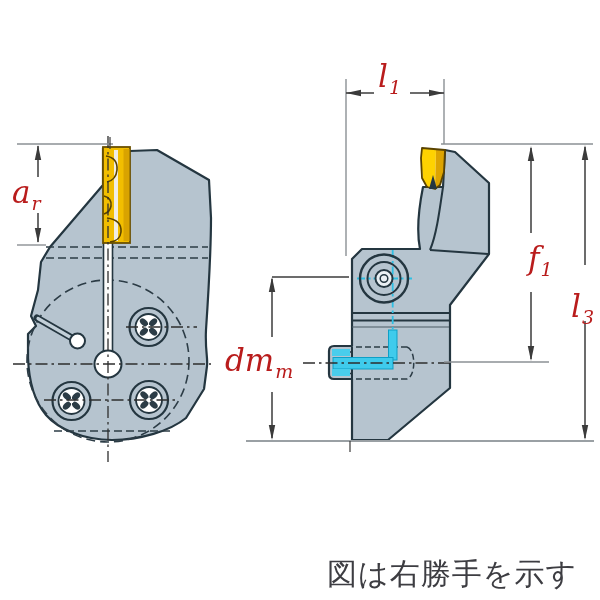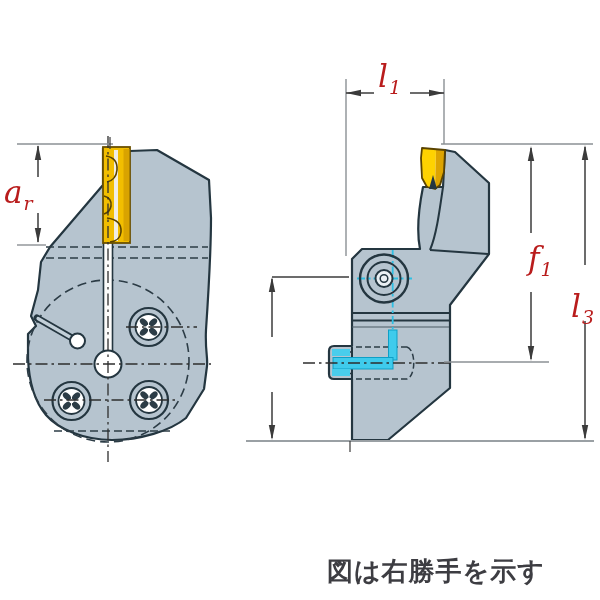--- a/index.html
+++ b/index.html
@@ -4,21 +4,21 @@
 <style>
   html,body{margin:0;padding:0;background:#fff;}
   #canvas{position:relative;width:600px;height:600px;background:#ffffff;overflow:hidden;
           font-family:"DejaVu Sans",sans-serif;}
   svg{position:absolute;left:0;top:0;}
   .dim-label{position:absolute;font-family:"DejaVu Serif",serif;font-style:italic;
              color:#b91c1c;line-height:1;white-space:nowrap;}
   .dim-main{font-size:31px;}
   .dim-sub{font-size:19px;display:inline-block;transform:translateY(7px);margin-left:1px;}
   #caption{position:absolute;left:327px;top:554px;font-family:"DejaVu Sans",sans-serif;
-           font-size:26px;font-weight:700;color:#3d3d42;letter-spacing:1px;}
+           font-size:30px;font-weight:400;color:#3d3d42;letter-spacing:1px;}
 </style>
 </head>
 <body>
 
 <div id="canvas">
 
 <svg width="600" height="600" viewBox="0 0 600 600">
 
   <g>
 
@@ -172,24 +172,25 @@
       <polygon points="531,146 527.8,161 534.2,161"></polygon>
       <polygon points="531,361 527.8,346 534.2,346"></polygon>
       <polygon points="585,145 581.8,160 588.2,160"></polygon>
       <polygon points="585,440 581.8,425 588.2,425"></polygon>
       <polygon points="272,277 268.8,292 275.2,292"></polygon>
       <polygon points="272,440 268.8,425 275.2,425"></polygon>
     </g>
   </g>
 </svg>
 
-<div class="dim-label" id="lab-ar" style="left:4px;top:177px;font-style:italic;"><span class="dim-main">a</span><span class="dim-sub">r</span></div>
+<div class="dim-label" id="lab-ar" style="left:12px;top:177px;font-style:italic;"><span class="dim-main">a</span><span class="dim-sub">r</span></div>
 
 <div class="dim-label" id="lab-l1" style="left:378px;top:61px;"><span class="dim-main">l</span><span class="dim-sub">1</span></div>
 
 <div class="dim-label" id="lab-f1" style="left:516px;top:243px;margin-left:12px;"><span class="dim-main">f</span><span class="dim-sub">1</span></div>
 
 <div class="dim-label" id="lab-l3" style="left:571px;top:291px;"><span class="dim-main">l</span><span class="dim-sub">3</span></div>
 
+<div class="dim-label" id="lab-dm" style="left:225px;top:345px;"><span class="dim-main">dm</span><span class="dim-sub">m</span></div>
 
 <div id="caption">図は右勝手を示す</div>
 
 </div>
 
 </body></html>

